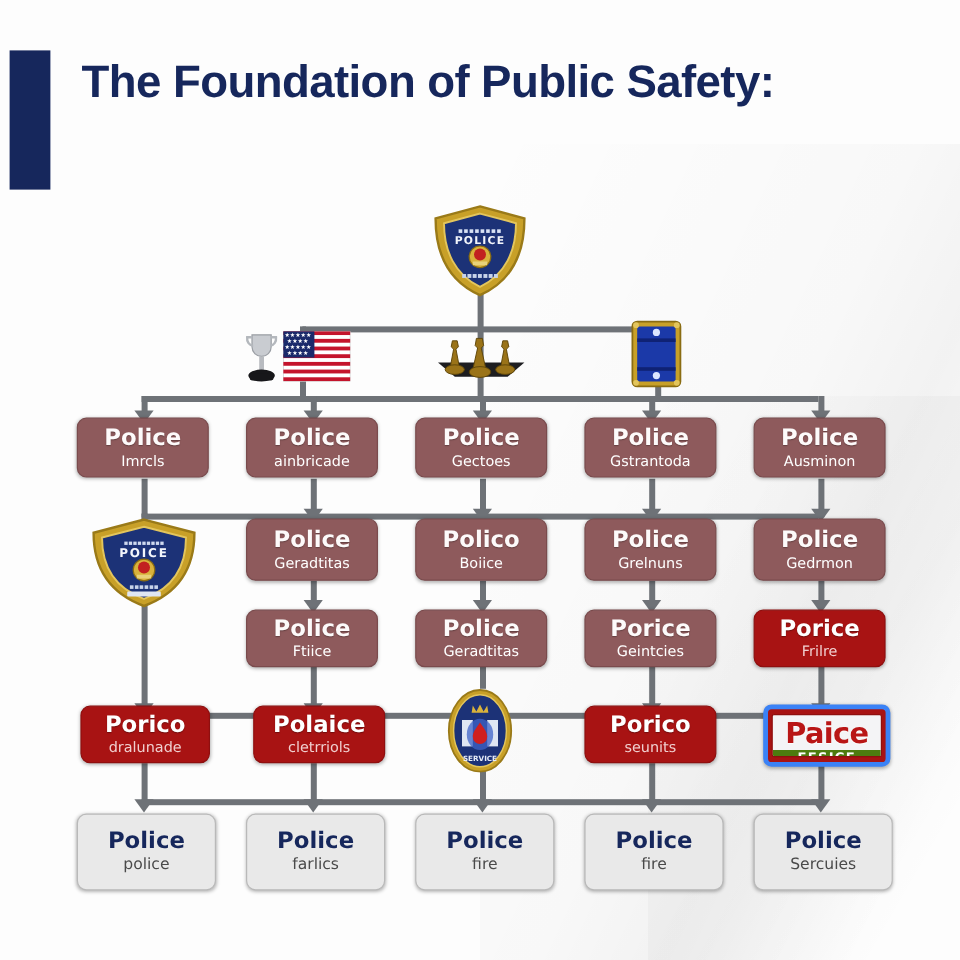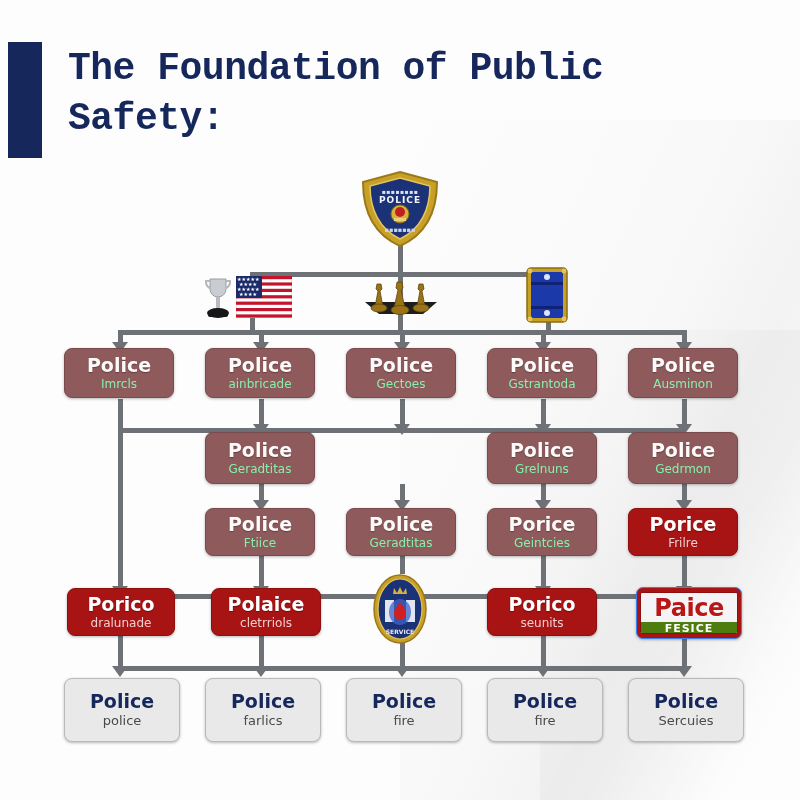--- a/index.html
+++ b/index.html
@@ -17,21 +17,21 @@
     transform:rotate(0deg);pointer-events:none;}
   .sheen2{position:absolute;left:540px;top:330px;width:300px;height:480px;
     background:linear-gradient(120deg, rgba(255,255,255,0) 0%, rgba(0,0,0,0.03) 55%, rgba(255,255,255,0) 80%);
     pointer-events:none;}
 
   
   .accent-bar{position:absolute;left:8px;top:42px;width:34px;height:116px;background:#16275c;}
   .title-wrap{position:absolute;left:68px;top:44px;width:700px;}
   .title-line{
     color:#16275c;font-weight:bold;letter-spacing:-0.5px;
-    font-family:Liberation Mono, monospace;
+    font-family:Liberation Sans, sans-serif;
   }
   .title-line.l1{font-size:38px;line-height:50px;}
   .title-line.l2{font-size:35px;line-height:48px;}
 
   
   .vline{position:absolute;background:#6e7277;width:5px;}
   .hline{position:absolute;background:#6e7277;height:5px;}
   .arrow{position:absolute;width:0;height:0;
     border-left:8px solid transparent;border-right:8px solid transparent;
     border-top:11px solid #6e7277;}
@@ -43,34 +43,34 @@
     display:flex;flex-direction:column;align-items:center;justify-content:center;
     text-align:center;
     box-shadow:0 1px 3px rgba(0,0,0,0.28);
   }
   .node .t{font-weight:bold;font-family:"DejaVu Sans",sans-serif;}
   .node .s{font-family:"DejaVu Sans",sans-serif;}
 
   
   .node.mauve{background:#8e5a5c;border:1px solid #7a4b4d;}
   .node.mauve .t{color:#fdfafa;font-size:19px;line-height:21px;text-shadow:0 1px 1px rgba(0,0,0,.3);}
-  .node.mauve .s{color:#86efac;font-size:12px;line-height:15px;margin-top:1px;}
+  .node.mauve .s{color:#ffffff;font-size:12px;line-height:15px;margin-top:1px;}
 
   
   .node.red{background:#a81313;border:1px solid #8f0f0f;}
   .node.red .t{color:#ffffff;font-size:19px;line-height:21px;text-shadow:0 1px 1px rgba(0,0,0,.35);}
   .node.red .s{color:#f0cfcf;font-size:12px;line-height:15px;margin-top:1px;}
 
   
   .node.gray{background:#e9e9e9;border:1px solid #b9b9b9;}
   .node.gray .t{color:#16275c;font-size:19px;line-height:21px;}
   .node.gray .s{color:#4a4a4a;font-size:13px;line-height:16px;margin-top:1px;}
 
   
-  .node.emblem{background:#a81313;border:1px solid #3b82f6;border-radius:7px;
+  .node.emblem{background:#a81313;border:4px solid #3b82f6;border-radius:7px;
     padding:4px;justify-content:flex-start;}
   .node.emblem .banner{width:100%;height:100%;background:#f4f4f6;border:1px solid #8f0f0f;
     display:flex;flex-direction:column;align-items:center;justify-content:flex-start;border-radius:2px;overflow:hidden;}
   .node.emblem .banner .t{color:#b91616;font-size:24px;line-height:26px;font-weight:bold;margin-top:2px;
     letter-spacing:-0.5px;text-shadow:0 1px 0 rgba(255,255,255,.8);}
   .node.emblem .banner .strip{width:100%;background:#4d7c0f;margin-top:1px;}
   .node.emblem .banner .s{color:#ffffff;font-size:11px;line-height:14px;font-weight:bold;letter-spacing:1px;}
 
   
   .shield{position:absolute;}
@@ -244,23 +244,40 @@
   </div>
   <div class="node mauve" style="left:487px;top:348px;width:110px;height:50px;">
     <div class="t">Police</div>
     <div class="s">Gstrantoda</div>
   </div>
   <div class="node mauve" style="left:628px;top:348px;width:110px;height:50px;">
     <div class="t">Police</div>
     <div class="s">Ausminon</div>
   </div>
 
+  <div class="shield" style="left:72px;top:430px;width:96px;height:78px;">
+    <svg width="96" height="78" viewBox="0 0 96 78">
+      <path d="M48 3 L90 14 C90 42 78 64 48 75 C18 64 6 42 6 14 Z" fill="#c8a028" stroke="#9a7a18" stroke-width="2"></path>
+      <path d="M48 9 L83 18 C83 41 73 60 48 69 C23 60 13 41 13 18 Z" fill="#1c3277" stroke="#e3c55c" stroke-width="1.6"></path>
+      <text x="48" y="24" text-anchor="middle" font-family="DejaVu Sans, sans-serif" font-size="5.5" fill="#cfd9ef">▪▪▪▪▪▪▪▪▪</text>
+      <text x="48" y="34" text-anchor="middle" font-family="DejaVu Sans, sans-serif" font-size="10" font-weight="bold" fill="#f2f5fb" letter-spacing="1.5">POICE</text>
+      <circle cx="48" cy="45" r="9" fill="#d8b23c" stroke="#8a6c12" stroke-width="1"></circle>
+      <circle cx="48" cy="43" r="5" fill="#c22020"></circle>
+      <path d="M42 49 h12 v3 h-12 z" fill="#e8d27a"></path>
+      <text x="48" y="61" text-anchor="middle" font-family="DejaVu Sans, sans-serif" font-size="6" fill="#c9d4ea">▪▪▪▪▪▪</text>
+      <rect x="34" y="63" width="28" height="4" rx="1" fill="#dfe6f3"></rect>
+    </svg>
+  </div>
   <div class="node mauve" style="left:205px;top:432px;width:110px;height:52px;">
     <div class="t">Police</div>
     <div class="s">Geradtitas</div>
+  </div>
+  <div class="node mauve" style="left:346px;top:432px;width:110px;height:52px;">
+    <div class="t">Polico</div>
+    <div class="s">Boiice</div>
   </div>
   <div class="node mauve" style="left:487px;top:432px;width:110px;height:52px;">
     <div class="t">Police</div>
     <div class="s">Grelnuns</div>
   </div>
   <div class="node mauve" style="left:628px;top:432px;width:110px;height:52px;">
     <div class="t">Police</div>
     <div class="s">Gedrmon</div>
   </div>
 

